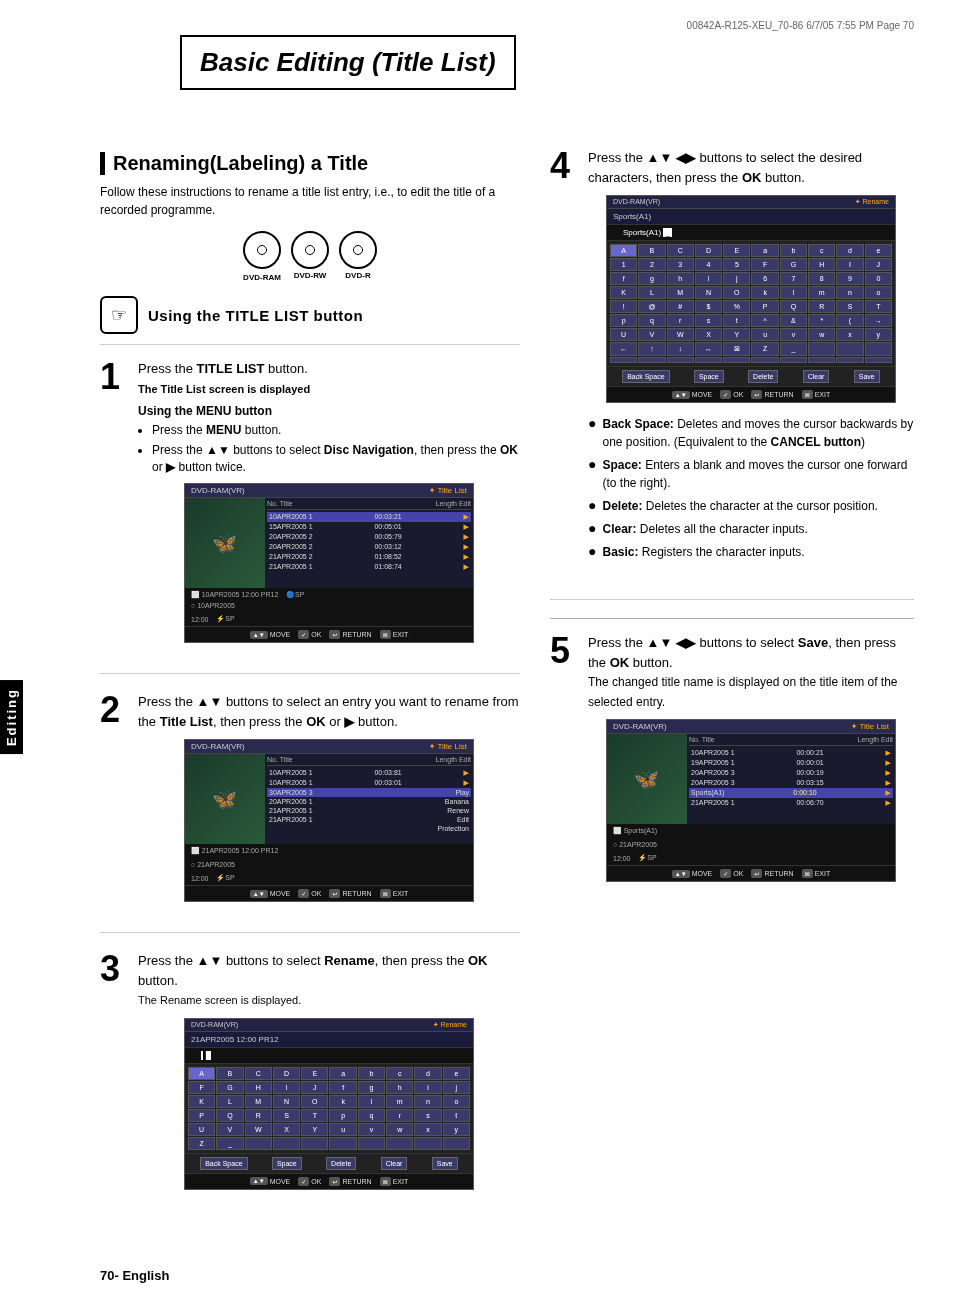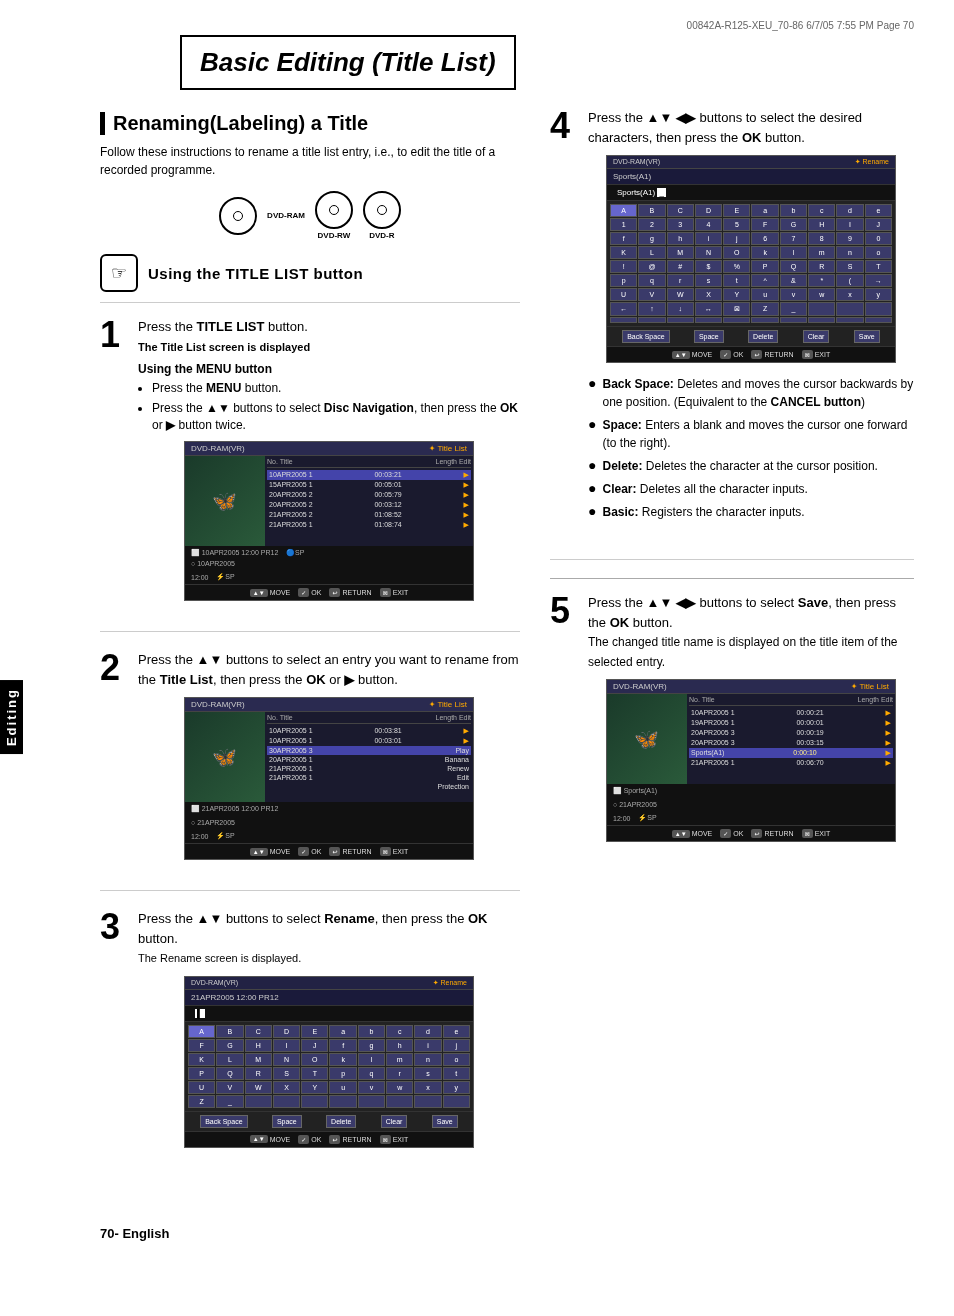--- a/index.html
+++ b/index.html
@@ -35,20 +35,21 @@
       font-size: 26px;
       font-weight: 900;
       font-style: italic;
       color: #000;
     }
 
     
     .two-col {
       display: flex;
       gap: 30px;
+      margin-top: 40px;
     }
     .left-col { width: 420px; flex-shrink: 0; }
     .right-col { flex: 1; }
 
     
     .section-heading {
       border-left: 5px solid #000;
       padding-left: 8px;
       font-size: 20px;
       font-weight: 900;
@@ -256,21 +257,21 @@
     .rename-title-bar {
       background: #222244;
       padding: 2px 6px;
       font-size: 7px;
       color: #ccc;
       display: flex;
       justify-content: space-between;
       border-bottom: 1px solid #444;
     }
     .rename-entry {
-      padding: 3px 10px;
+      padding: 3px 16px;
       background: #111;
       color: #fff;
       font-size: 8px;
       border-bottom: 1px solid #333;
       min-height: 14px;
     }
     .char-grid {
       display: grid;
       grid-template-columns: repeat(10, 1fr);
       gap: 1px;
@@ -385,21 +386,21 @@
     <div class="left-col">
 
       <div class="section-heading">
         <span>Renaming(Labeling) a Title</span>
       </div>
       <div class="section-sub">
         <span>Follow these instructions to rename a title list entry, i.e., to edit the title of a recorded programme.</span>
       </div>
 
       <div class="disc-icons">
-        <div style="display:flex; flex-direction:row; align-items:center; gap:10px;">
+        <div style="display:flex; flex-direction:column; align-items:center; gap:4px;">
           <div class="disc-icon">
             <div class="disc-icon-inner"></div>
           </div>
           <span style="font-size:8px; font-weight:bold;">DVD-RAM</span>
         </div>
         <div style="display:flex; flex-direction:column; align-items:center; gap:2px;">
           <div class="disc-icon">
             <div class="disc-icon-inner"></div>
           </div>
           <span style="font-size:8px; font-weight:bold;">DVD-RW</span>

